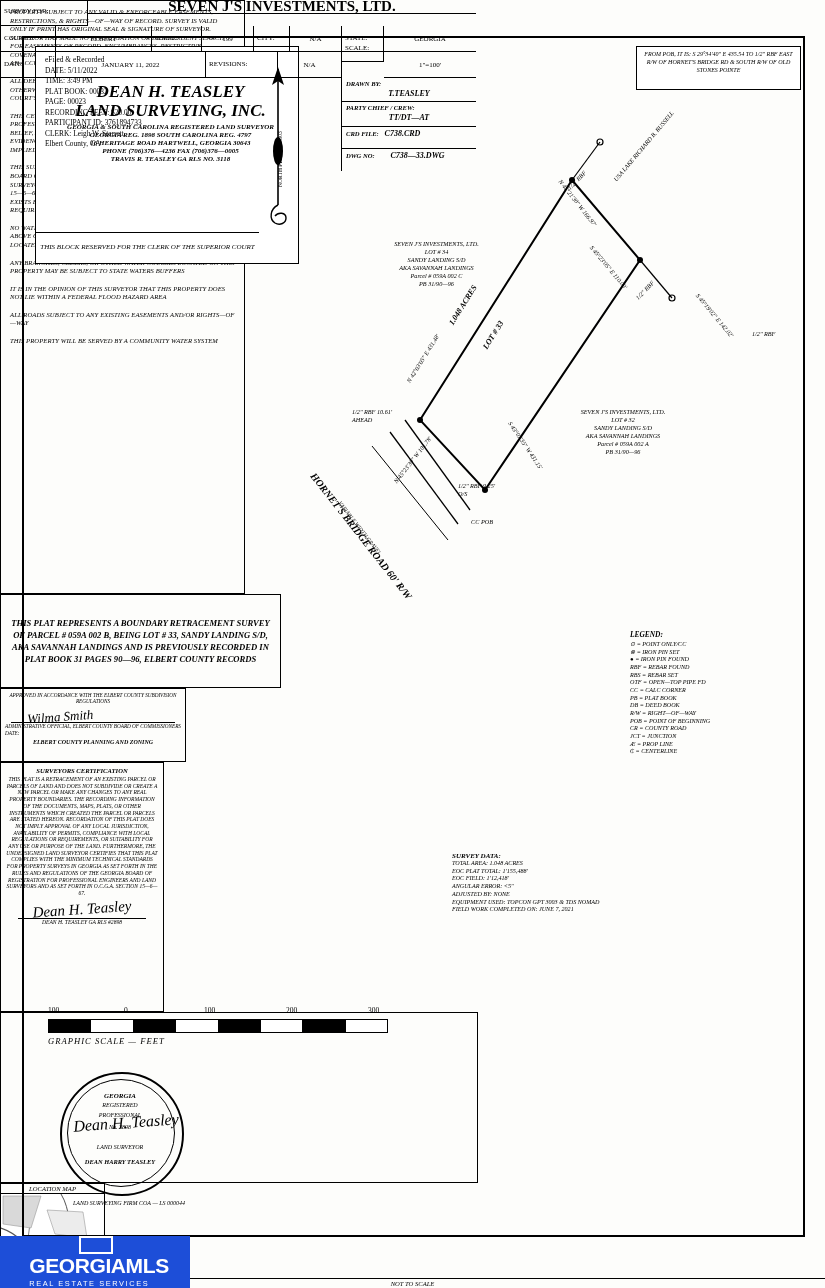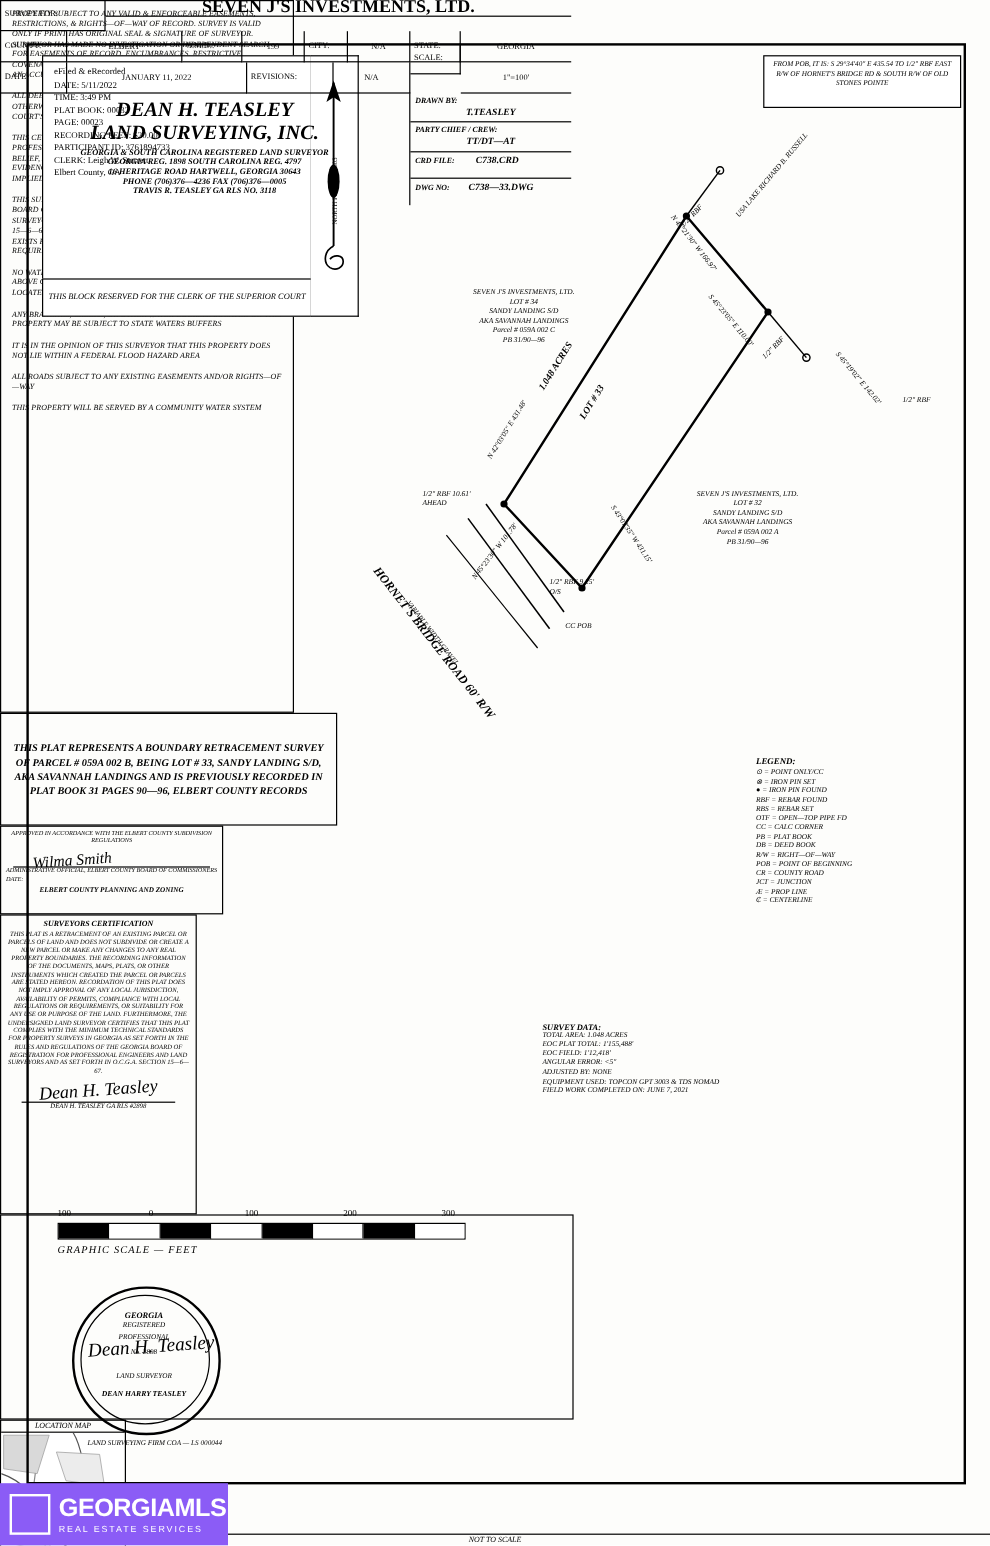--- a/index.html
+++ b/index.html
@@ -62,21 +62,21 @@
   .tb-lab{font-size:6.6px;font-weight:bold;font-style:italic;}
   .tb-val{font-size:8px;font-weight:bold;font-style:italic;text-align:center;}
   
   #locmap{left:696px;top:1062px;width:105px;height:171px;border:1.5px solid #000;box-sizing:border-box;}
   #locmap .lm-ttl{font-size:6.6px;text-align:center;font-style:italic;border-bottom:1.2px solid #000;padding:1px 0;}
   #locmap .lm-bot{position:absolute;bottom:0;left:0;right:0;font-size:6.6px;text-align:center;font-style:italic;border-top:1.2px solid #000;padding:1px 0;}
   
   .dlab{position:absolute;font-size:6.2px;font-style:italic;line-height:1.3;}
   .dlabb{position:absolute;font-size:6.4px;font-style:italic;font-weight:bold;line-height:1.3;}
   
-  #wm{left:0;bottom:0;width:190px;height:52px;background:#8b5cf6;color:#fff;display:flex;align-items:center;padding-left:8px;box-sizing:border-box;}
+  #wm{left:0;bottom:0;width:190px;height:52px;background:#1d4ed8;color:#fff;display:flex;align-items:center;padding-left:8px;box-sizing:border-box;flex-direction:column;}
   #wm .wm1{font-family:"Liberation Sans",sans-serif;font-size:21px;font-weight:bold;letter-spacing:-.4px;}
   #wm .wm2{font-family:"Liberation Sans",sans-serif;font-size:7.4px;letter-spacing:1.6px;margin-top:1px;}
   .wmbox{width:30px;height:30px;border:2px solid #fff;margin-right:7px;}
 </style>
 </head>
 <body>
 
 <div class="plat">
   <div class="border-outer"></div>
 
@@ -295,21 +295,21 @@
     <div class="tb-cell" style="left:342px;top:78px;width:134px;height:24px;border-right:none;padding:2px 4px">
       <span class="tb-lab">DRAWN BY:</span>
       <div class="tb-val" style="margin-top:1px">T.TEASLEY</div>
     </div>
     <div class="tb-cell" style="left:342px;top:102px;width:134px;height:25px;border-right:none;padding:2px 4px">
       <span class="tb-lab">PARTY CHIEF / CREW:</span>
       <div class="tb-val" style="margin-top:1px">TT/DT—AT</div>
     </div>
     <div class="tb-cell" style="left:342px;top:127px;width:134px;height:22px;border-right:none;padding:2px 4px">
       <span class="tb-lab">CRD FILE:</span>
-      <span class="tb-val" style="margin-left:16px">C738.CRD</span>
+      <span class="tb-val" style="margin-left:4px">C738.CRD</span>
     </div>
     <div class="tb-cell" style="left:342px;top:149px;width:134px;height:22px;border-right:none;border-bottom:none;padding:2px 4px">
       <span class="tb-lab">DWG NO:</span>
       <span class="tb-val" style="margin-left:14px">C738—33.DWG</span>
     </div>
   </div>
 
   <div id="locmap">
     <div class="lm-ttl">LOCATION MAP</div>
     <svg width="102" height="128" viewBox="0 0 102 128" style="display:block">

